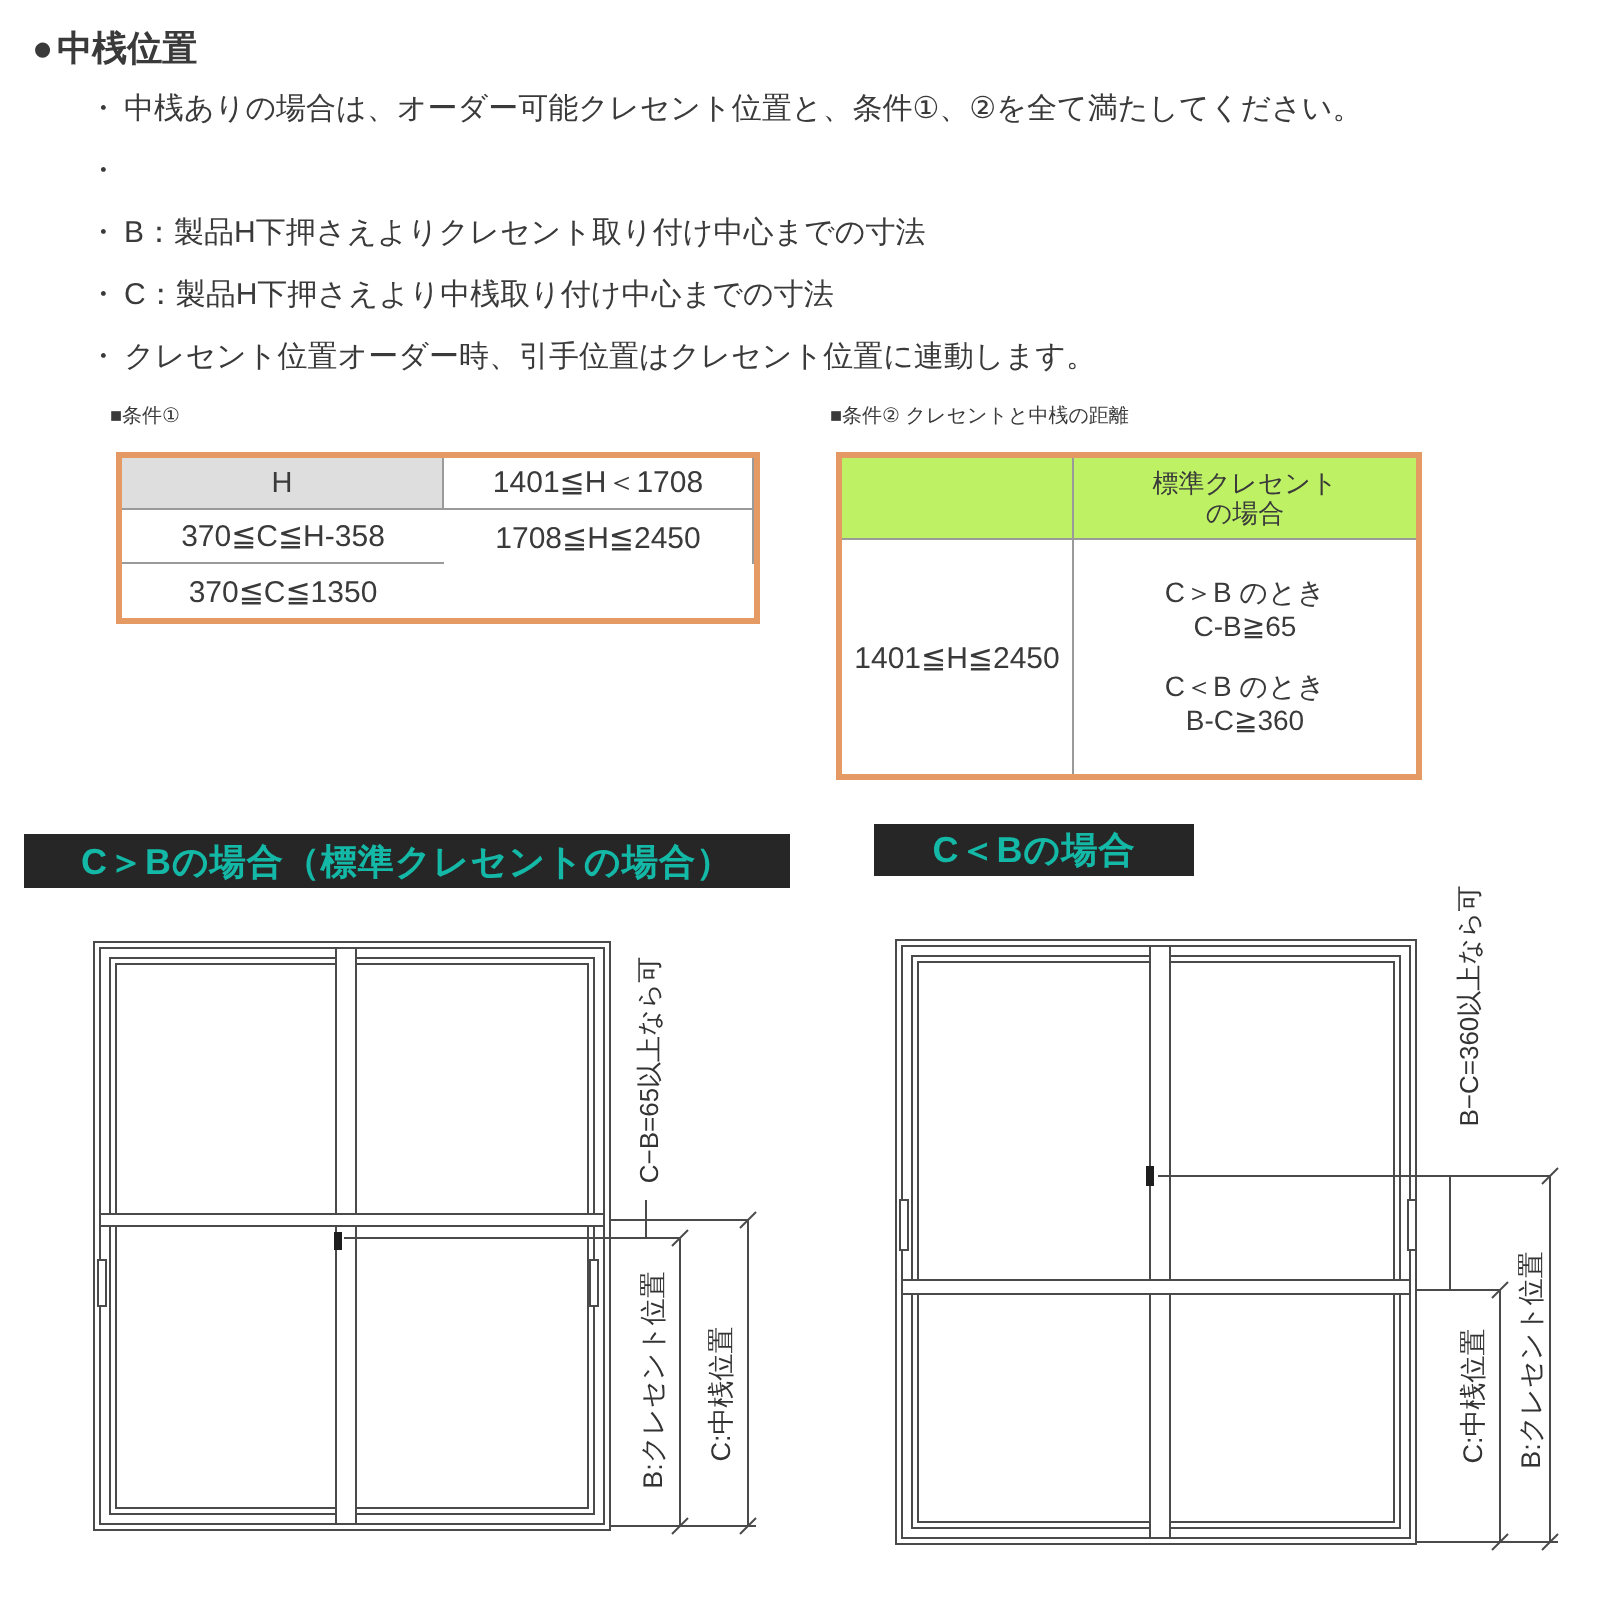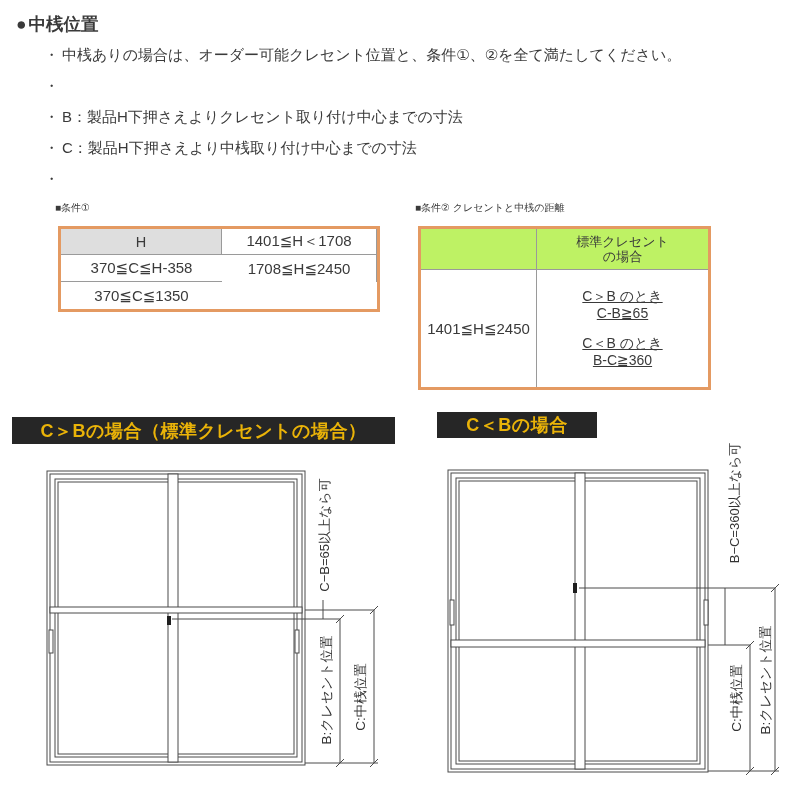--- a/index.html
+++ b/index.html
@@ -27,23 +27,23 @@
   .t1 .head{background:#dedede;font-size:14.5px;}
   .t1 .c1{border-right:1px solid #9a9a9a;}
   .t1 .rb{border-bottom:1px solid #9a9a9a;}
   .t2{left:418px;top:226px;width:293px;height:164px;display:grid;
       grid-template-columns:116px 1fr;grid-template-rows:41px 1fr;}
   .t2 .cell{display:flex;align-items:center;justify-content:center;text-align:center;}
   .t2 .head{background:#bef264;font-size:13px;line-height:15px;}
   .t2 .c1{border-right:1px solid #9a9a9a;}
   .t2 .rb{border-bottom:1px solid #9a9a9a;}
   .t2 .rowlabel{font-size:15px;}
-  .t2 .conds{flex-direction:column;gap:13px;font-size:14px;line-height:17px;text-decoration:underline;}
+  .t2 .conds{flex-direction:column;gap:13px;font-size:14px;line-height:17px;}
   
-  .blackbar{background:#262626;color:#eab308;font-weight:bold;font-size:18px;
+  .blackbar{background:#262626;color:#14b8a6;font-weight:bold;font-size:18px;
     display:flex;align-items:center;justify-content:center;letter-spacing:0.5px;}
   .bar1{left:12px;top:417px;width:383px;height:27px;}
   .bar2{left:437px;top:412px;width:160px;height:26px;}
   
   svg{display:block;}
   svg line,svg rect.lineart{stroke:#4a4a4a;stroke-width:1;}
   svg rect.lineart{fill:#ffffff;}
   svg rect.dark{fill:#1e1e1e;stroke:none;}
   svg text{fill:#333333;font-family:"Liberation Sans","DejaVu Sans",sans-serif;}
 </style>
@@ -66,20 +66,21 @@
   <div class="bullet-line">
     <span class="mark">・</span>
     <span>B：製品H下押さえよりクレセント取り付け中心までの寸法</span>
   </div>
   <div class="bullet-line">
     <span class="mark">・</span>
     <span>C：製品H下押さえより中桟取り付け中心までの寸法</span>
   </div>
   <div class="bullet-line">
     <span class="mark">・</span>
+    <span>クレセント位置オーダー時、引手位置はクレセント位置に連動します。</span>
   </div>
 </div>
 
 <div class="abs sec-title sec1-title">■条件①</div>
 <div class="abs cond-table t1">
   <div class="cell head c1 rb">H</div>
   <div class="cell c1 rb">1401≦H＜1708</div>
   <div class="cell rb">370≦C≦H-358</div>
   <div class="cell c1">1708≦H≦2450</div>
   <div class="cell">370≦C≦1350</div>

